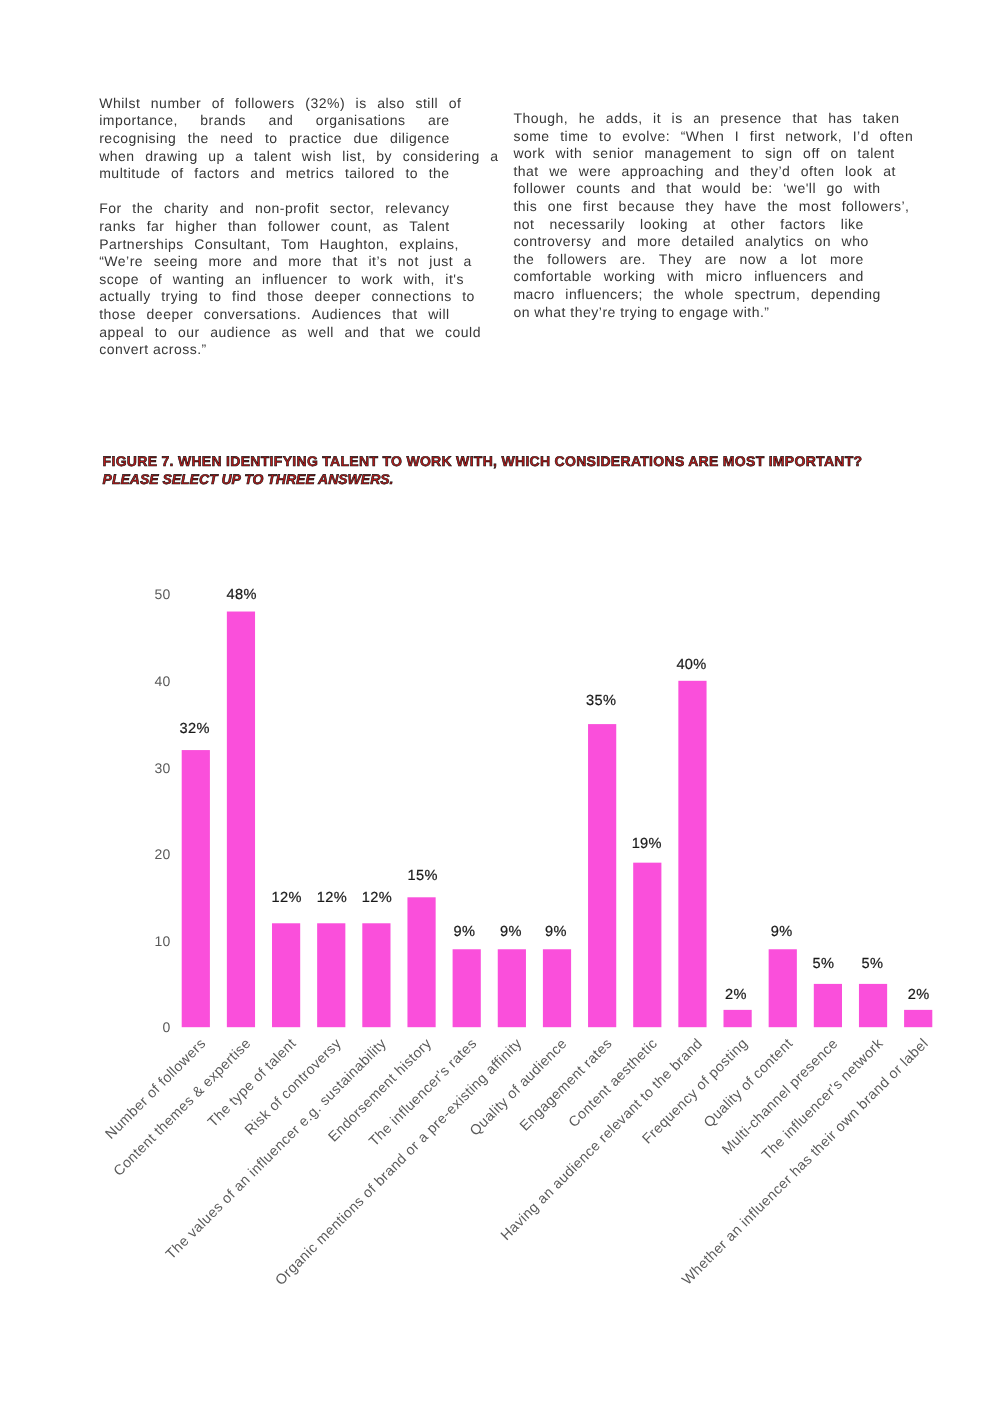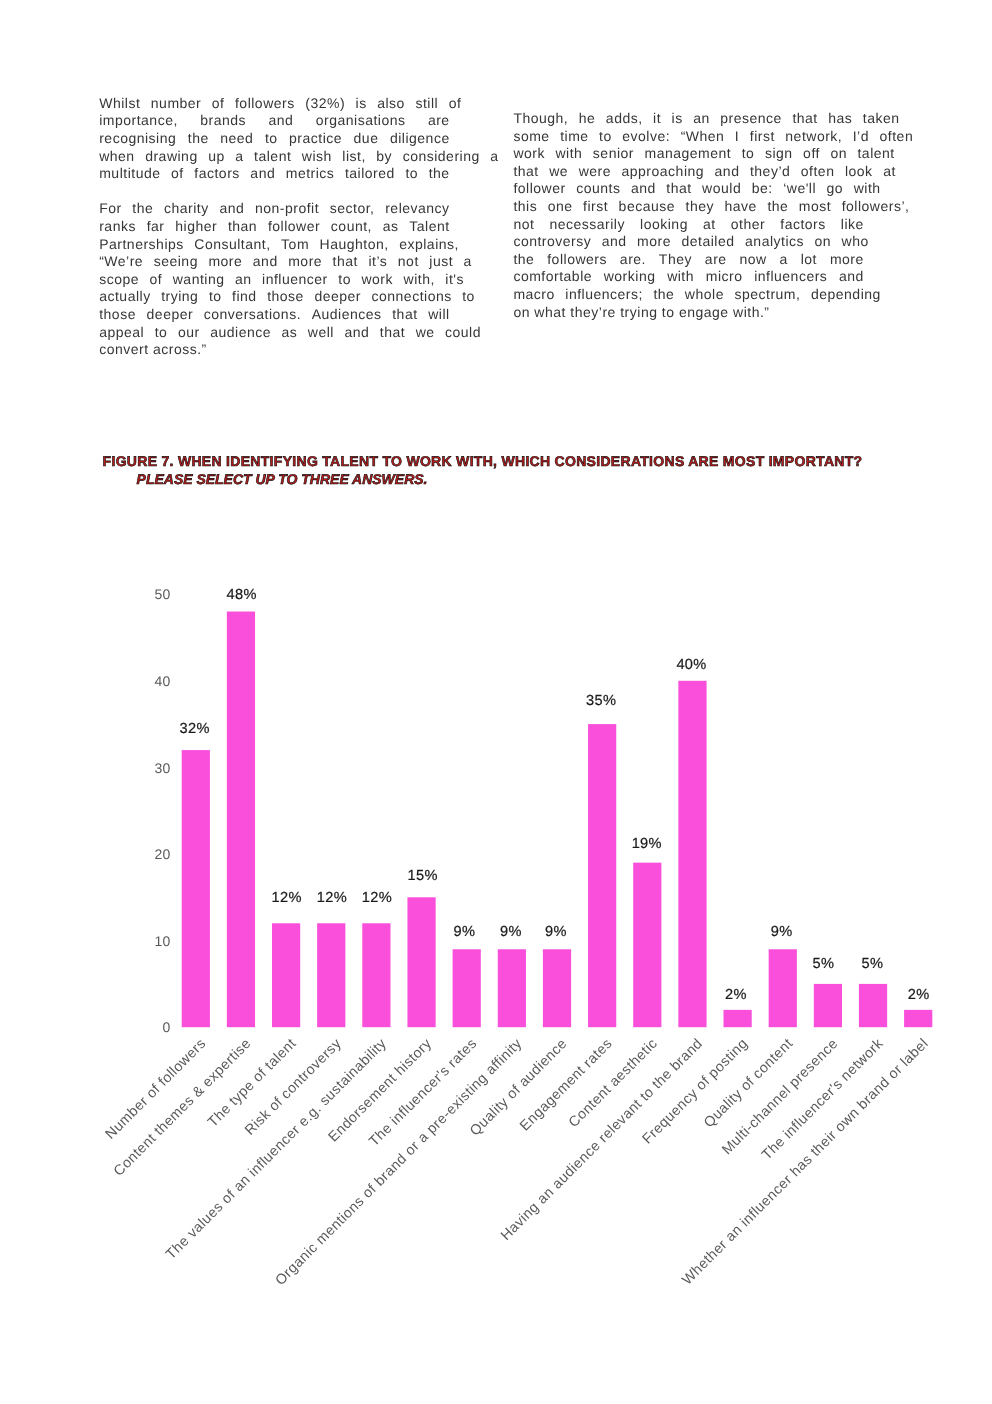--- a/index.html
+++ b/index.html
@@ -12,21 +12,21 @@
   .ln span{margin-right:-0.5px;}
   .ln.just{justify-content:space-between;gap:11px;}
   .ln.last{justify-content:flex-start;}
   .gap{height:17.66px;}
   #col-left{left:99.2px;top:94.8px;}
   #col-right{left:513.4px;top:110px;}
 
   
   #fig-title{position:absolute;left:102.6px;top:452.8px;width:860px;font-size:14px;line-height:17.8px;font-weight:bold;color:#0b0b0b;white-space:nowrap;}
   #fig-title .l1{letter-spacing:0.30px;-webkit-text-stroke:0.6px #0b0b0b;}
-  #fig-title .l2{font-style:italic;letter-spacing:-0.01px;margin-left:34px;-webkit-text-stroke:0.6px #0b0b0b;}
+  #fig-title .l2{font-style:italic;letter-spacing:-0.01px;-webkit-text-stroke:0.6px #0b0b0b;}
 
   
   #chart{position:absolute;left:0;top:0;width:992px;height:1404px;}
   .ytick{font-family:"Liberation Sans",sans-serif;font-size:14px;letter-spacing:0.3px;fill:#5a5a5a;}
   .dlabel{font-family:"Liberation Sans",sans-serif;font-size:14.6px;font-weight:normal;letter-spacing:0.35px;fill:#1a1a1a;stroke:#1a1a1a;stroke-width:0.22px;paint-order:stroke fill;}
   .cat{font-family:"Liberation Sans",sans-serif;font-size:14.3px;letter-spacing:0.42px;fill:#5a5a5a;}
 </style>
 </head>
 <body style="background: rgb(255, 255, 255);">
 

